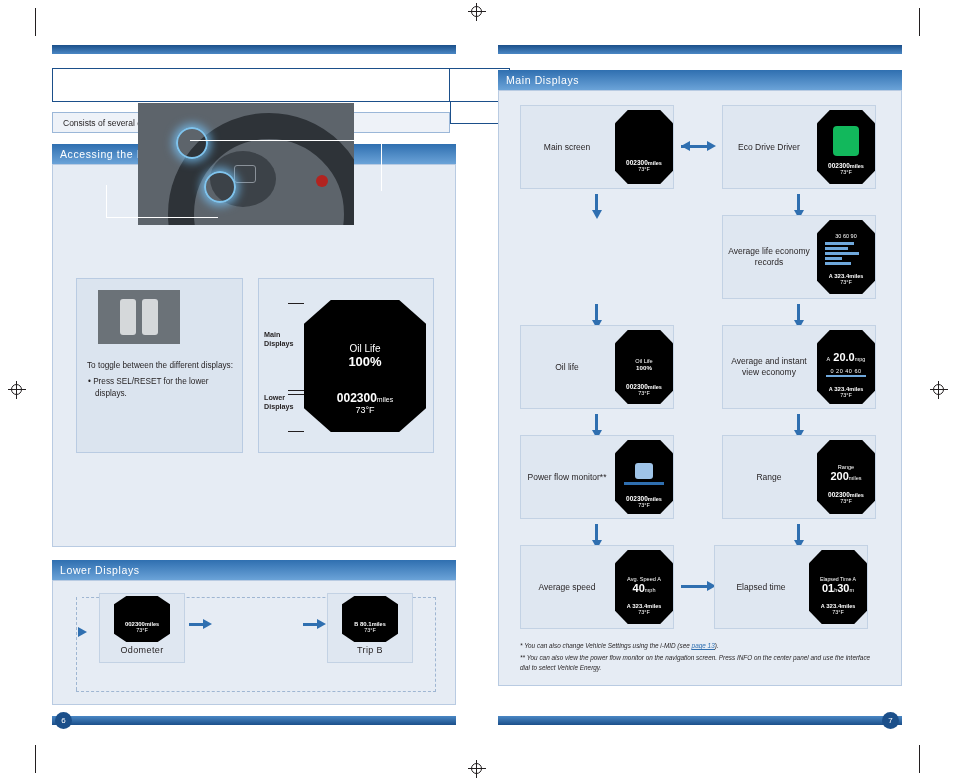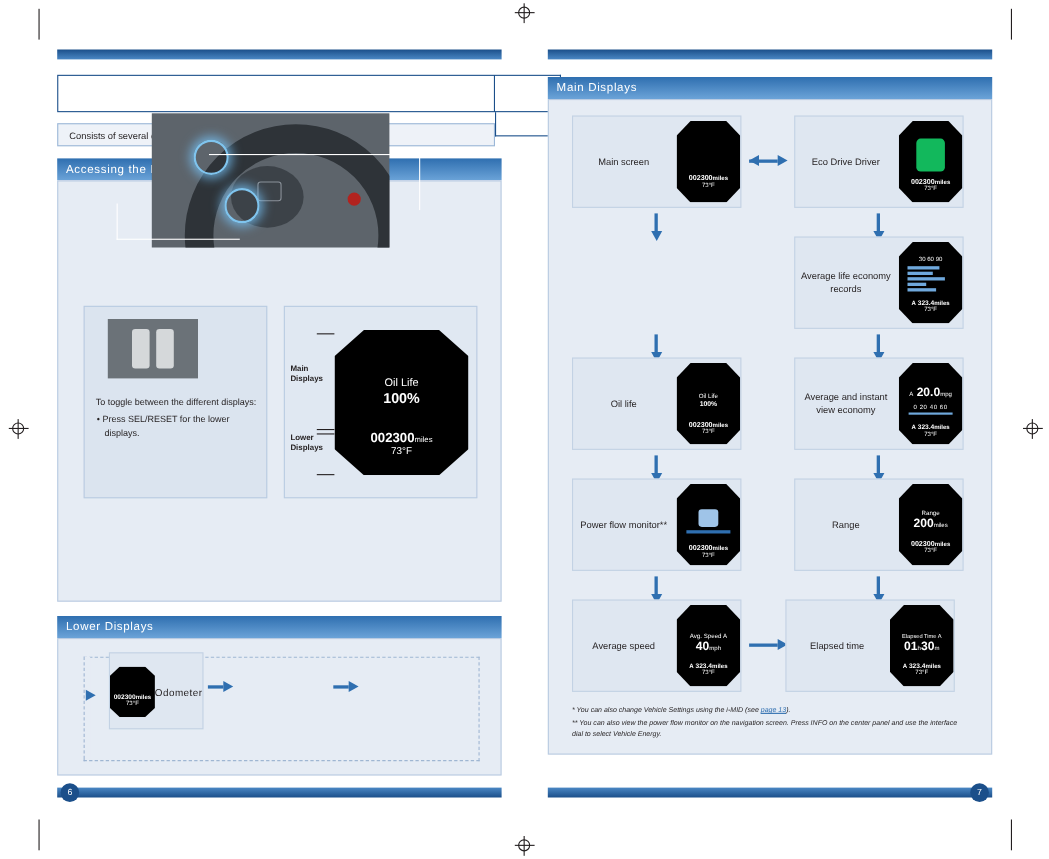--- a/index.html
+++ b/index.html
@@ -53,21 +53,21 @@
 
   
   .mid-screen{position:relative;background:#000;clip-path:polygon(22% 0,78% 0,100% 18%,100% 82%,78% 100%,22% 100%,0 82%,0 18%);
      display:flex;flex-direction:column;align-items:center;justify-content:center;color:#fff;text-align:center;}
   .mid-screen .big{font-weight:bold;}
 
   .brace{position:absolute;border:1px solid #231f20;border-right:none;}
   .lbl{position:absolute;font-size:7.2px;font-weight:bold;color:#231f20;line-height:9px;}
 
   
-  .ld-item{position:absolute;background:#dfe7f1;border:1px solid #c3d2e4;box-sizing:border-box;display:flex;flex-direction:row;align-items:center;}
+  .ld-item{position:absolute;background:#dfe7f1;border:1px solid #c3d2e4;box-sizing:border-box;display:flex;flex-direction:column;align-items:center;}
   .ld-cap{font-size:9px;color:#231f20;margin-top:3px;letter-spacing:.4px;}
   .arrow-r{position:absolute;width:0;height:0;border-top:5px solid transparent;border-bottom:5px solid transparent;border-left:9px solid #2f6fb0;}
   .arrow-d{position:absolute;width:0;height:0;border-left:5px solid transparent;border-right:5px solid transparent;border-top:9px solid #2f6fb0;}
   .arrow-line-h{position:absolute;height:3px;background:#2f6fb0;}
   .arrow-line-v{position:absolute;width:3px;background:#2f6fb0;}
   .dashline{position:absolute;border:1px dashed #9fb6d2;}
 
   
   .flow-cell{position:absolute;background:#dfe7f1;border:1px solid #c3d2e4;box-sizing:border-box;display:flex;align-items:center;}
   .flow-cap{font-size:8.5px;color:#231f20;line-height:11px;width:92px;text-align:center;}
@@ -179,20 +179,27 @@
     <div class="ld-cap">Odometer</div>
   </div>
 
   <div class="arrow-line-h" style="left:137px;top:578px;width:14px;"></div>
   <div class="arrow-r" style="left:151px;top:574px;"></div>
 
 
   <div class="arrow-line-h" style="left:251px;top:578px;width:14px;"></div>
   <div class="arrow-r" style="left:265px;top:574px;"></div>
 
+  <div class="ld-item" style="left:275px;top:548px;width:86px;height:70px;">
+    <div class="mid-screen" style="width:56px;height:46px;margin-top:2px;">
+      <div style="font-size:6px;font-weight:bold;margin-top:16px;"><span class="tiny">B</span> <span>80.1</span><span class="tiny">miles</span></div>
+      <div class="tiny">73°F</div>
+    </div>
+    <div class="ld-cap">Trip B</div>
+  </div>
 
   <div class="botbar" style="left:0;top:671px;width:404px;"></div>
   <div class="pagenum" style="left:3px;top:667px;">
     <span>6</span>
   </div>
 </div>
 
 <div class="page rightpage">
 
   <div class="topbar tb-right"></div>

